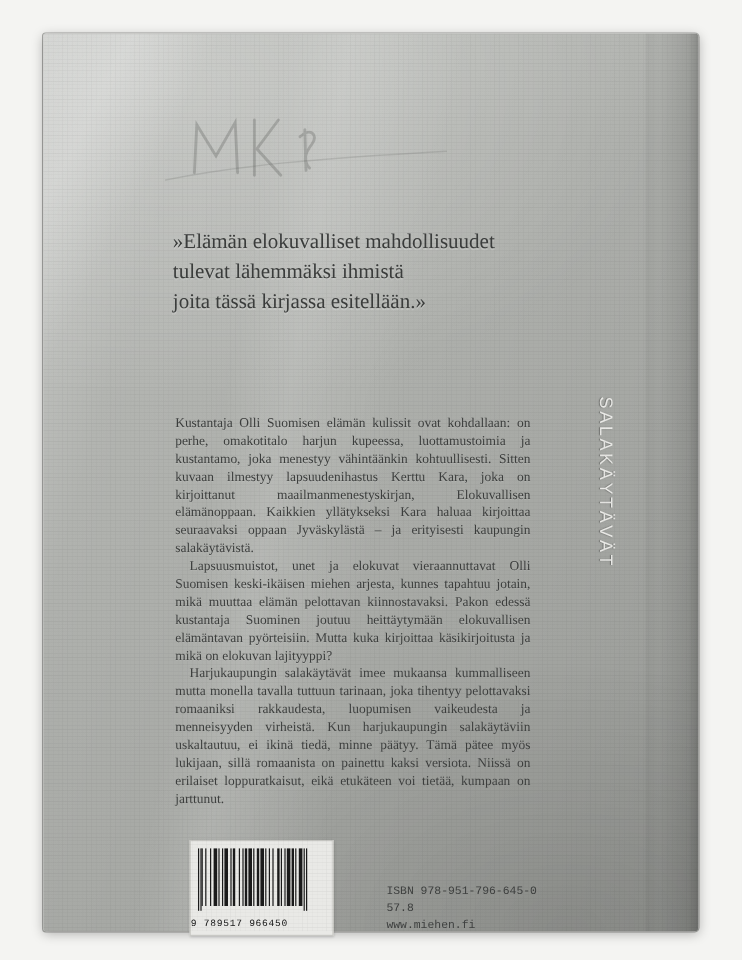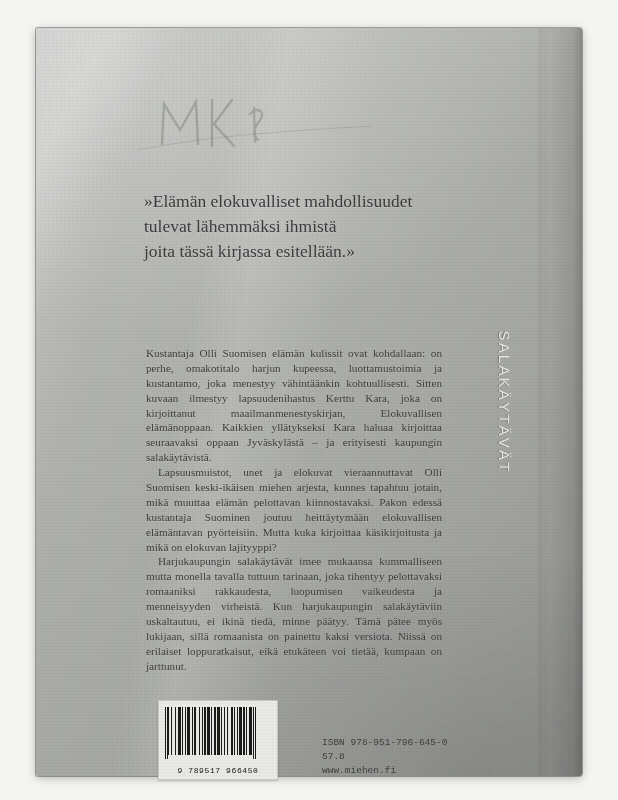--- a/index.html
+++ b/index.html
@@ -152,21 +152,20 @@
   #bars i {
     display: block;
     background: #1b1b1b;
     height: 100%;
   }
   #barcode-num {
     position: absolute;
     left: 0;
     right: 0;
     bottom: 4px;
-    text-align: center;
     font-family: "Liberation Mono", monospace;
     font-size: 8px;
     letter-spacing: 0.6px;
     color: #171717;
   }
   
   #grain {
     position: absolute;
     inset: 0;
     pointer-events: none;

